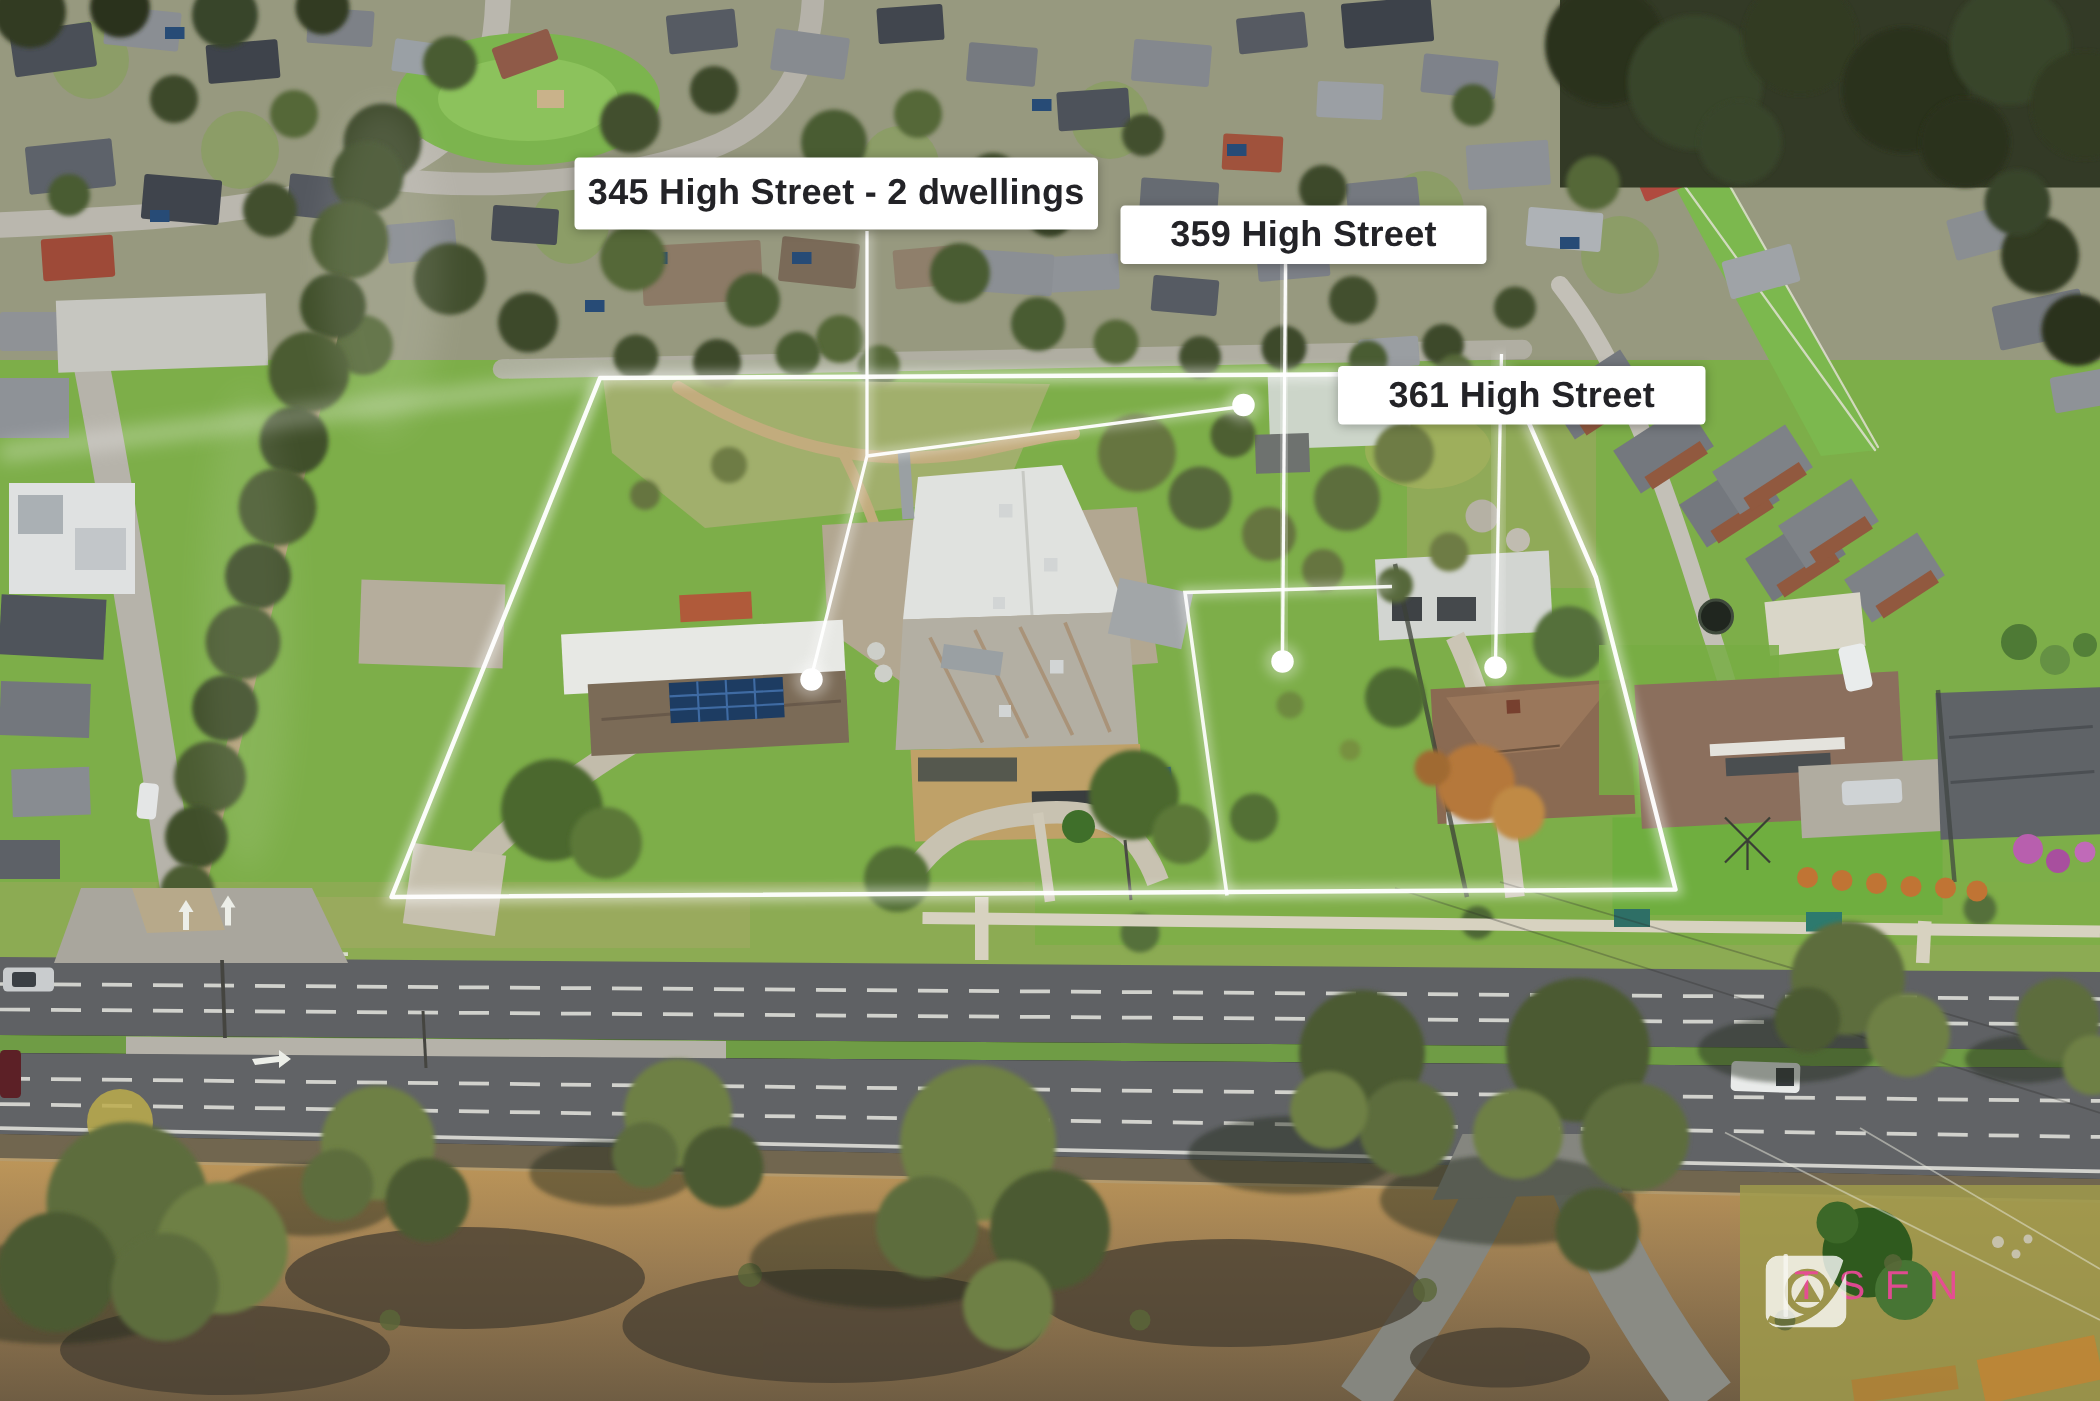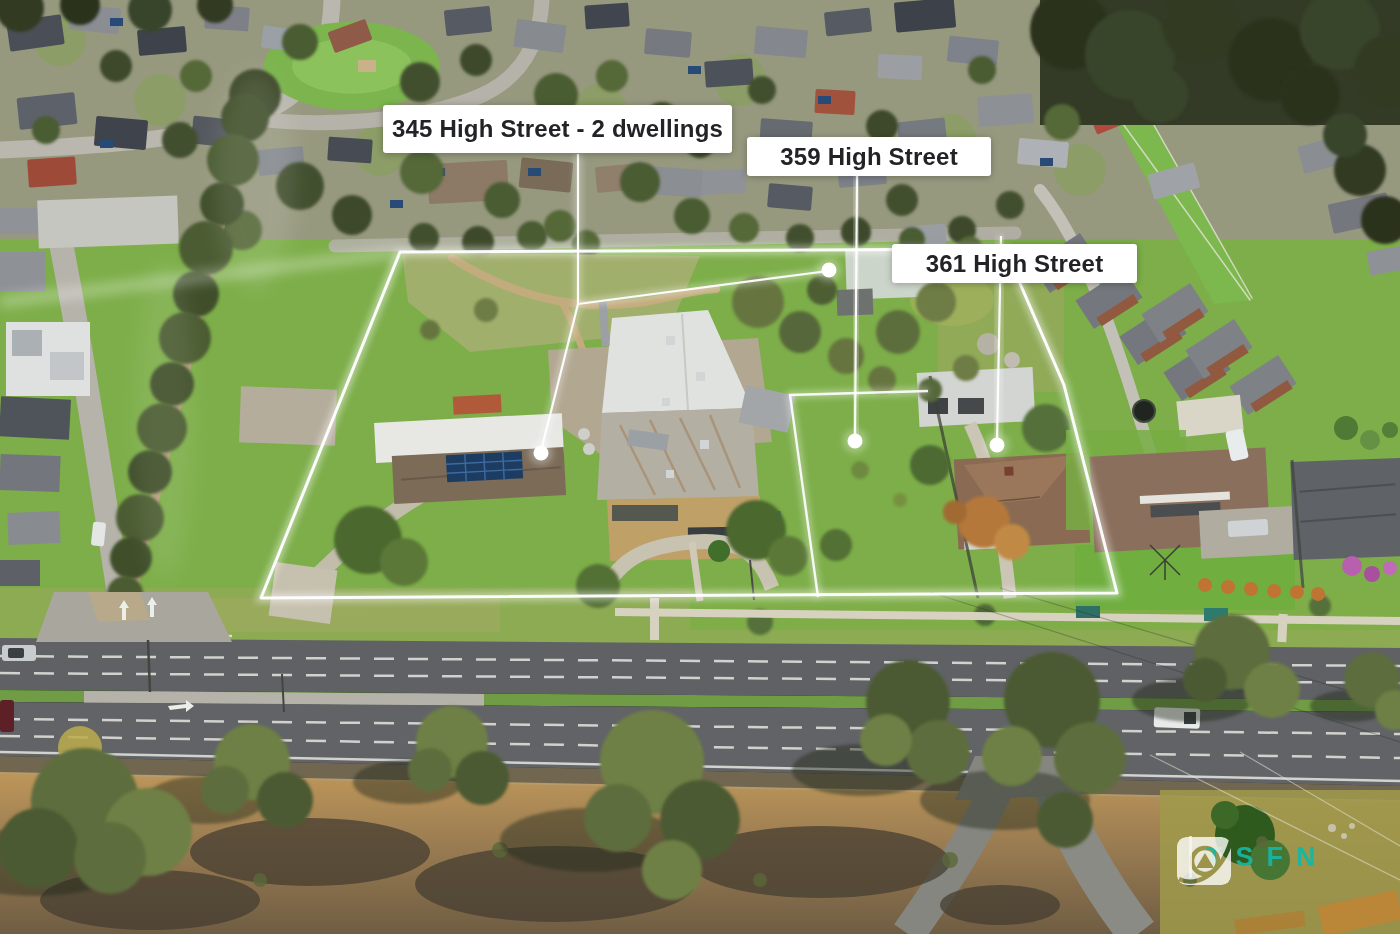--- a/index.html
+++ b/index.html
@@ -11,21 +11,21 @@
     position:absolute;z-index:4;background:#ffffff;color:#232327;
     display:flex;align-items:center;justify-content:center;
     font-size:24px;font-weight:600;letter-spacing:.2px;white-space:nowrap;
     border-radius:3px;box-shadow:0 1px 7px rgba(0,0,0,.28);
   }
   .label-345{left:383px;top:105px;width:349px;height:48px;}
   .label-359{left:747px;top:137px;width:244px;height:39px;}
   .label-361{left:892px;top:196px;width:245px;height:39px;margin-top:48px;}
   .watermark{position:absolute;z-index:4;left:1176px;top:836px;display:flex;align-items:center;opacity:.92;}
   .wm-bar{width:3px;height:42px;background:rgba(255,255,255,.82);margin-left:13px;border-radius:1px;}
-  .wm-text{margin-left:14px;font-size:27px;font-weight:700;letter-spacing:13px;color:#14b8a6;}
+  .wm-text{margin-left:4px;font-size:27px;font-weight:400;letter-spacing:13px;color:#ec4899;}
 </style>
 </head>
 <body>
 
 <div class="stage">
 
 <svg class="scene" width="1400" height="934" viewBox="0 0 1400 934">
   <defs>
     <linearGradient id="dirtGrad" x1="0" y1="0" x2="0" y2="1">
       <stop offset="0" stop-color="#bd9659"></stop>

